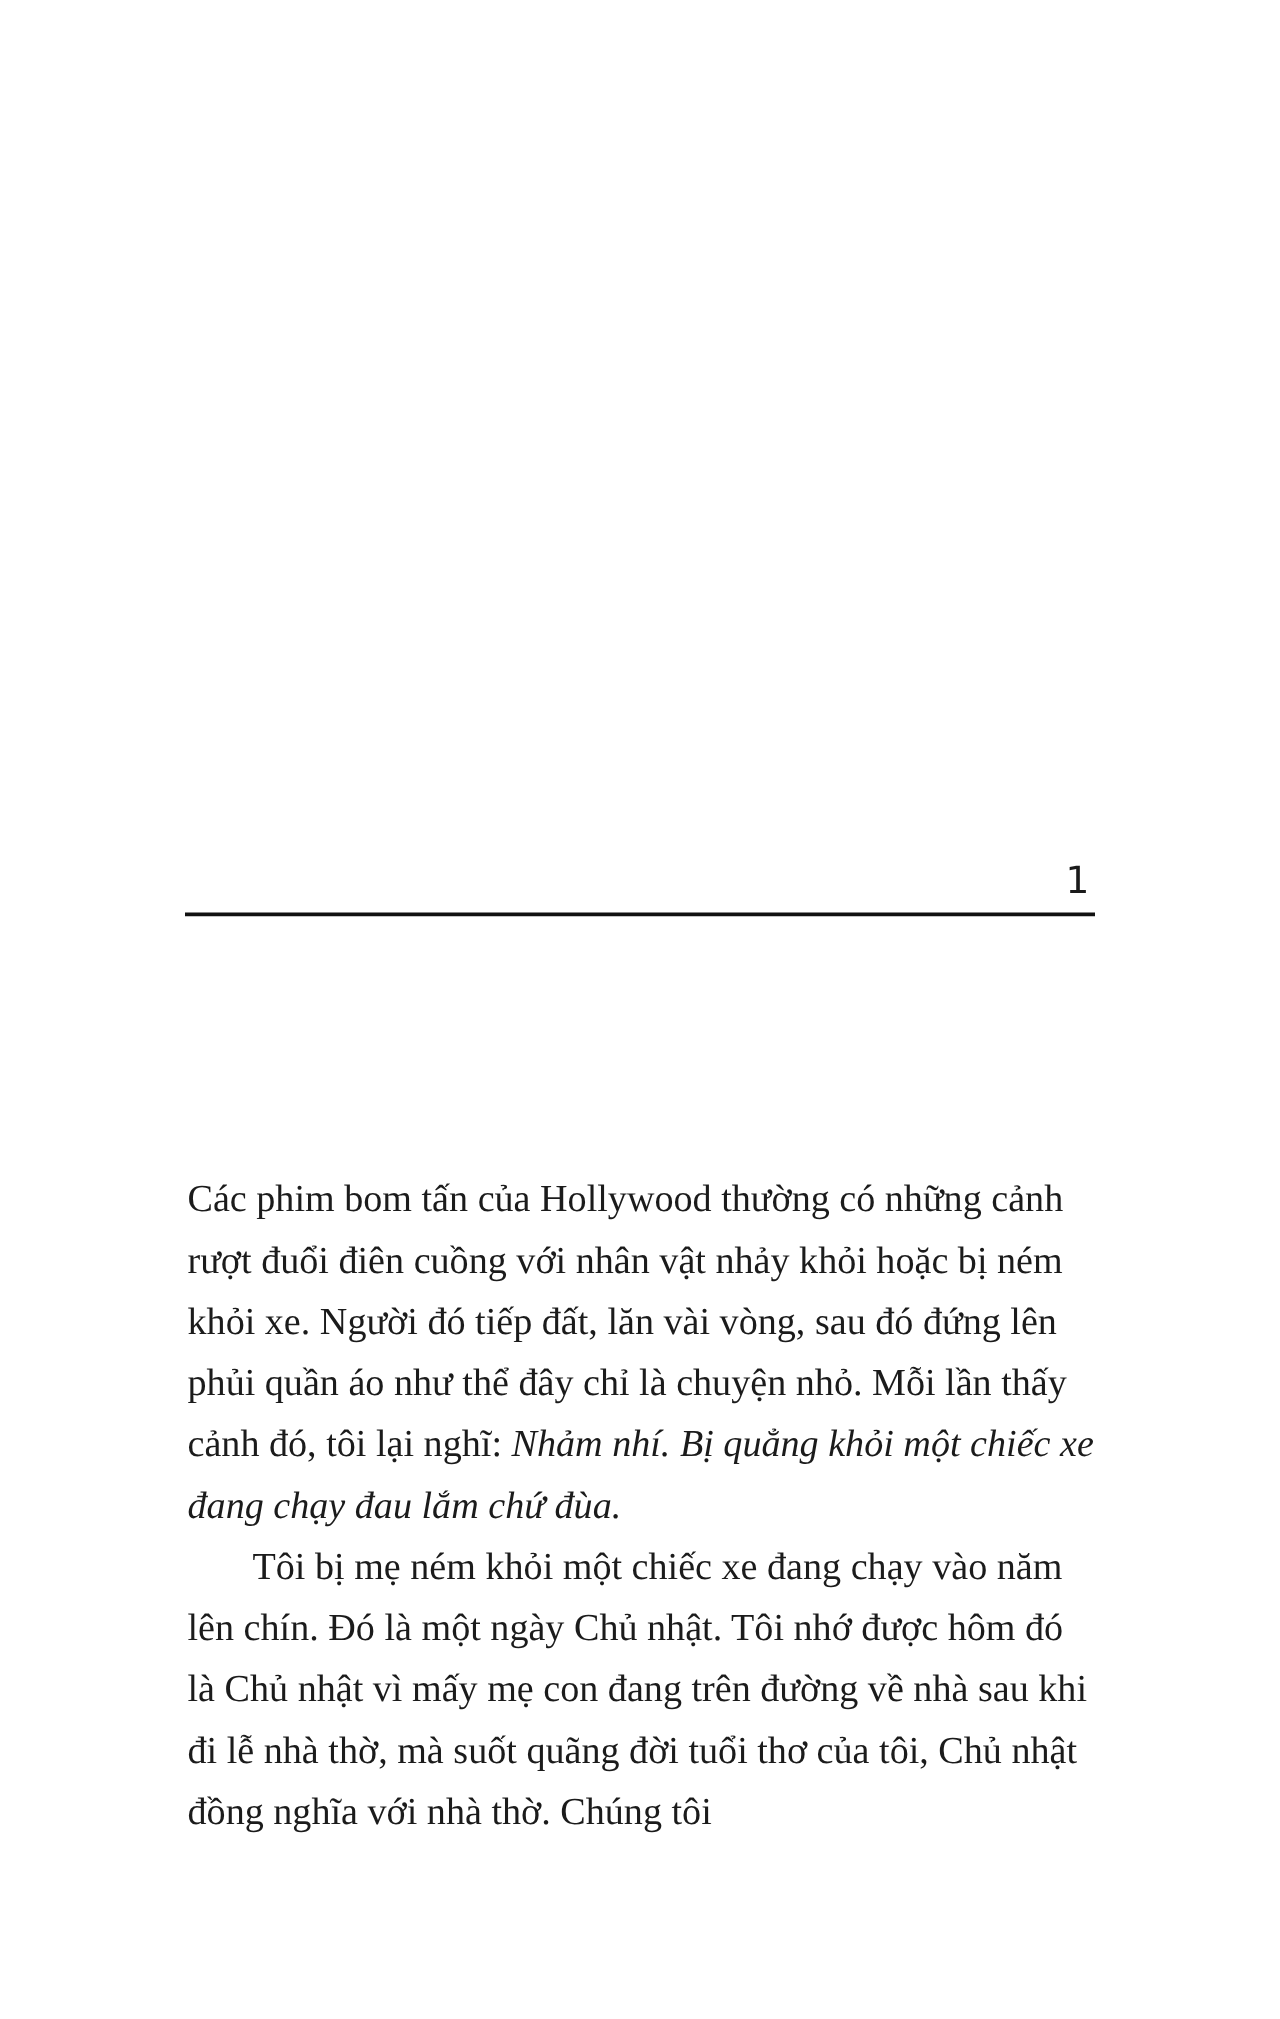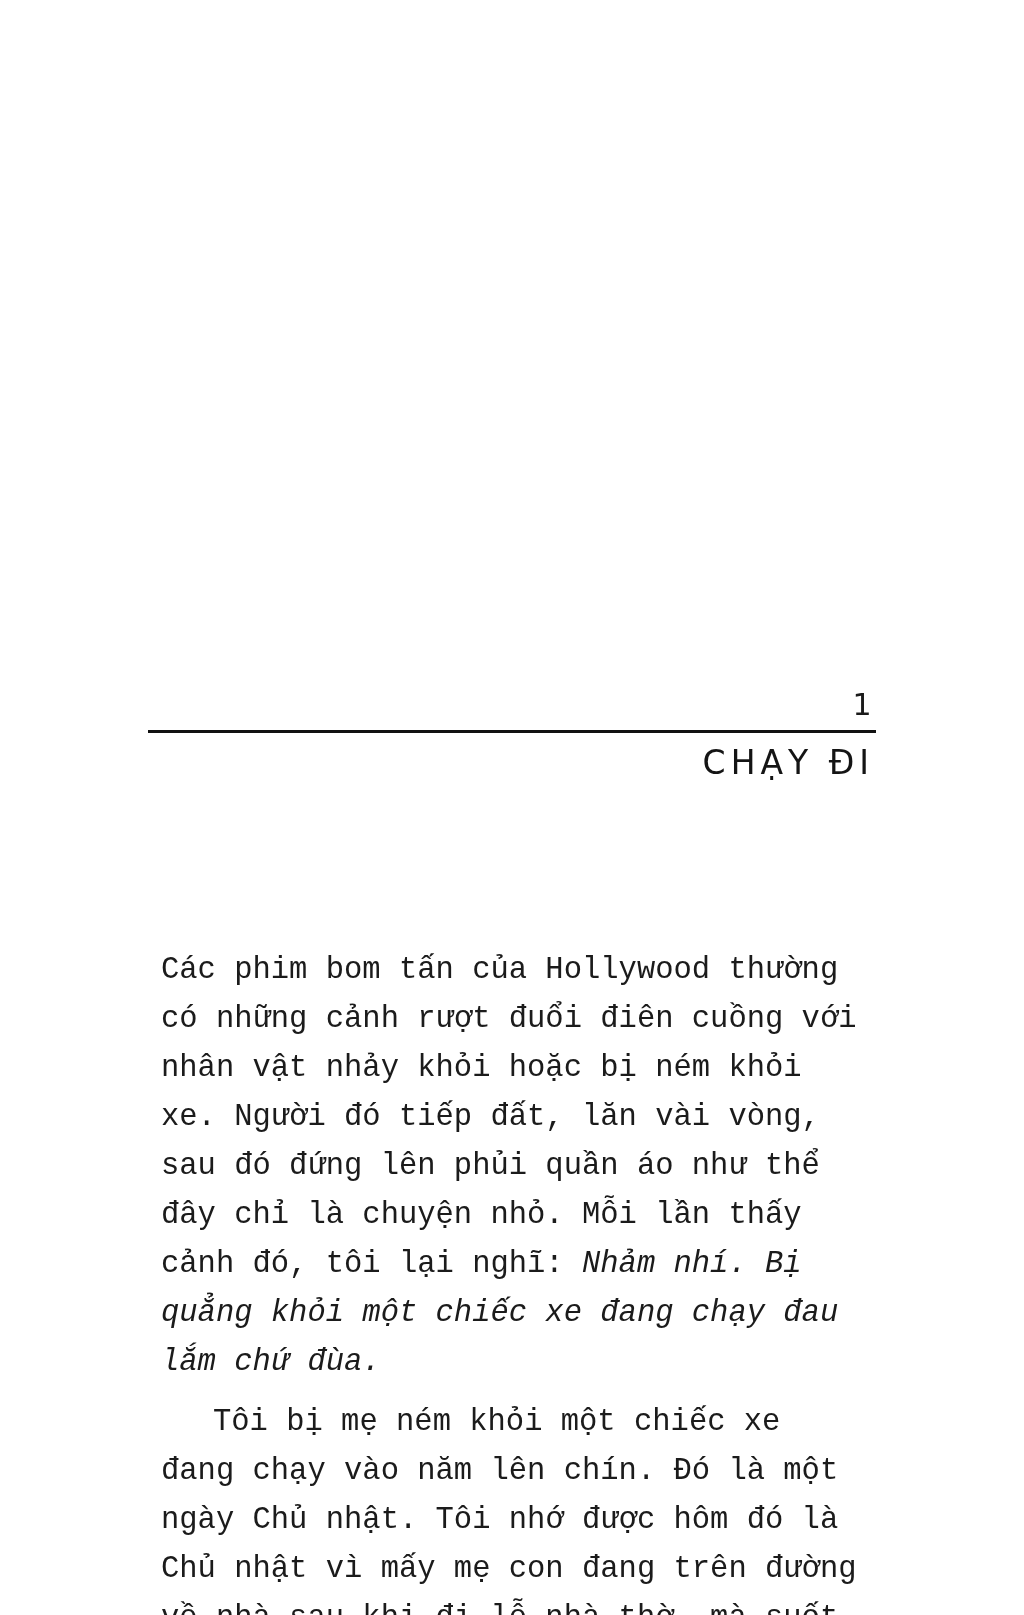--- a/index.html
+++ b/index.html
@@ -57,39 +57,37 @@
     left: 150px;
     top: 935px;
     width: 726px;
     font-family: "Liberation Serif", "DejaVu Serif", serif;
     font-size: 30.5px;
     line-height: 49px;
     color: #1b1b1b;
     text-align: left;
   }
   .body-text p {
-    margin: 11px;
-    font-family: Liberation Mono, monospace;
+    margin: 0;
   }
   .body-text p.indent {
     text-indent: 52px;
   }
   .body-text em {
     font-style: italic;
   }
 </style>
 </head>
 <body>
 
 <div class="page">
 
   <div class="chapter-head">
     <div class="chapter-number">1</div>
     <div class="chapter-rule"></div>
-    <div class="chapter-title">CHẠY ĐI</div>
   </div>
 
   <div class="body-text">
     <p><span>Các phim bom tấn của Hollywood thường có những cảnh rượt đuổi điên cuồng với nhân vật nhảy khỏi hoặc bị ném khỏi xe. Người đó tiếp đất, lăn vài vòng, sau đó đứng lên phủi quần áo như thể đây chỉ là chuyện nhỏ. Mỗi lần thấy cảnh đó, tôi lại nghĩ: </span><em>Nhảm nhí. Bị quẳng khỏi một chiếc xe đang chạy đau lắm chứ đùa.</em></p>
     <p class="indent">Tôi bị mẹ ném khỏi một chiếc xe đang chạy vào năm lên chín. Đó là một ngày Chủ nhật. Tôi nhớ được hôm đó là Chủ nhật vì mấy mẹ con đang trên đường về nhà sau khi đi lễ nhà thờ, mà suốt quãng đời tuổi thơ của tôi, Chủ nhật đồng nghĩa với nhà thờ. Chúng tôi</p>
   </div>
 
 </div>
 
 </body></html>

